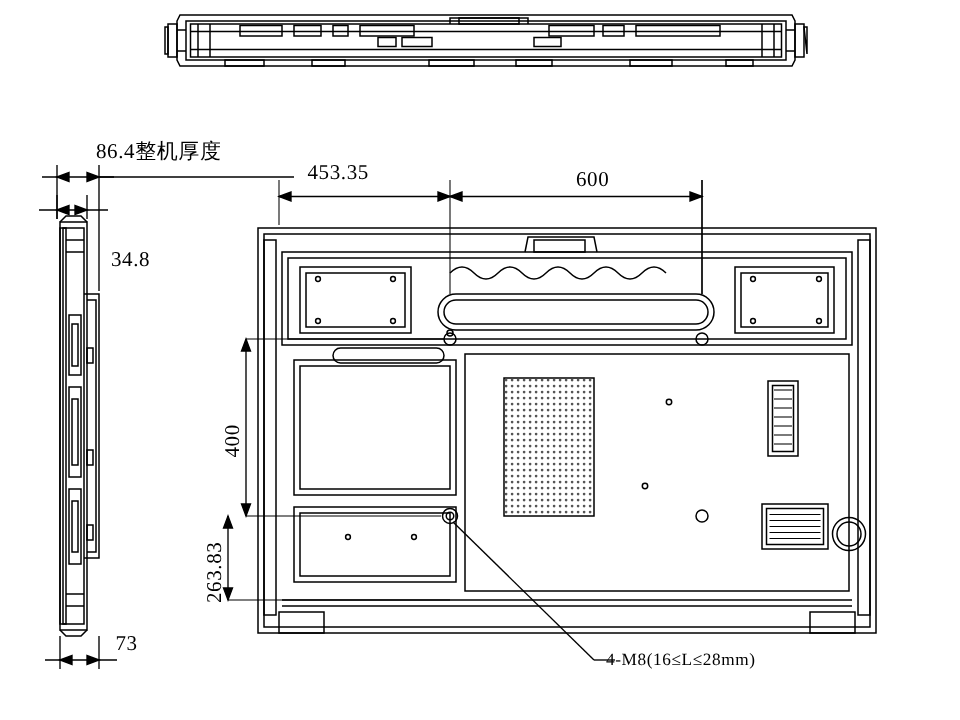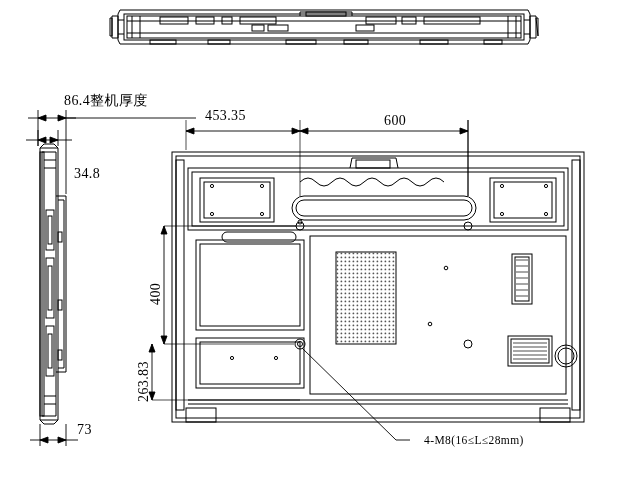--- a/index.html
+++ b/index.html
@@ -41,21 +41,20 @@
     white-space: nowrap;
     transform-origin: 0 0;
     transform: rotate(-90deg);
     letter-spacing: 0.4px;
   }
   .lbl-big {
     font-size: 14px;
   }
   .lbl-small {
     font-size: 11.5px;
-    margin-left: 20px;
   }
 </style>
 </head>
 <body>
 
 <div class="stage">
 
   <svg class="svg-layer" width="640" height="480" viewBox="0 0 640 480">
 
     <g fill="none" stroke="#000" stroke-width="1" stroke-linejoin="miter">

